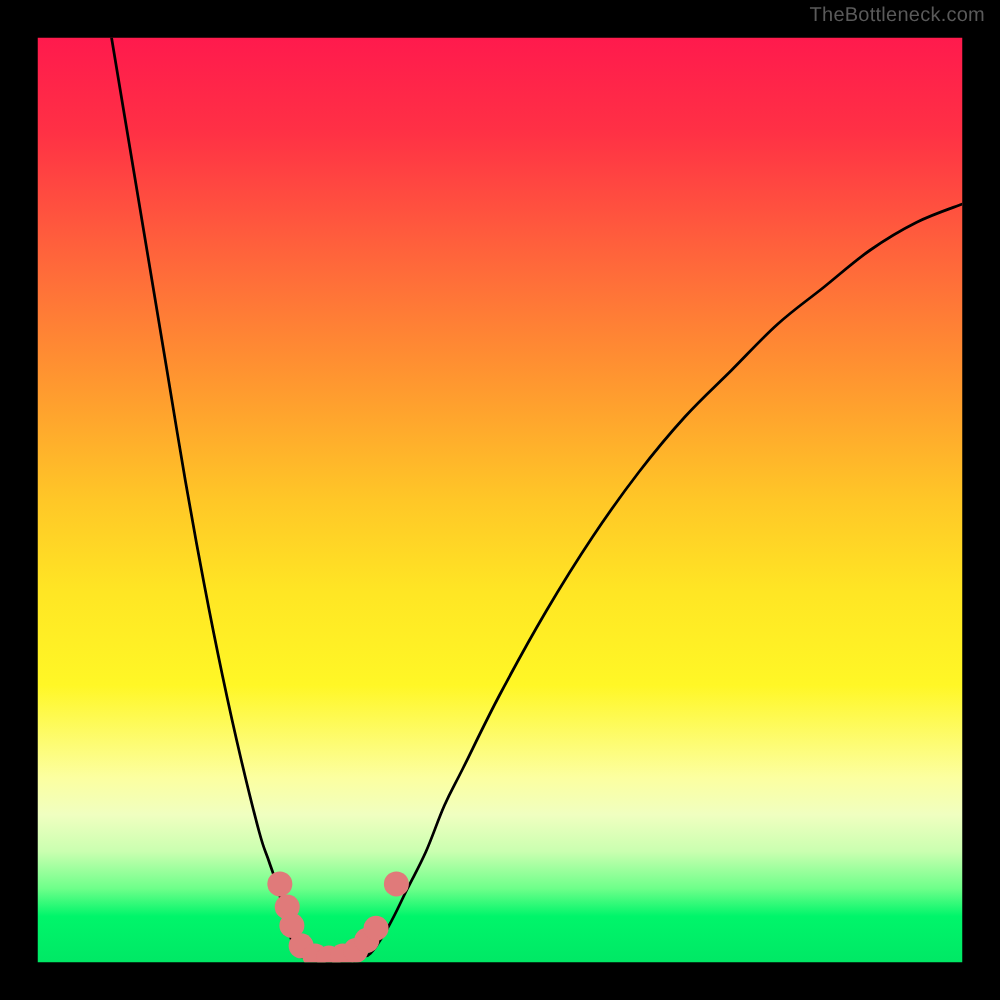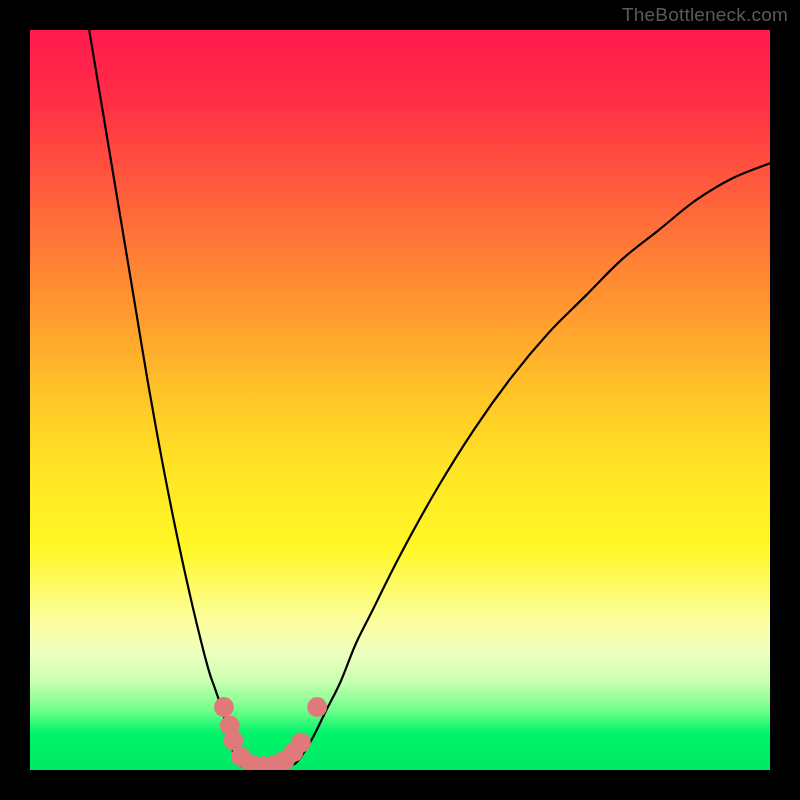--- a/index.html
+++ b/index.html
@@ -48,21 +48,21 @@
     );
   }
   .curve-layer {
     position: absolute;
     inset: 0;
   }
   .watermark {
     position: absolute;
     top: 4px;
     right: 12px;
-    font-size: 19px;
+    font-size: 16px;
     color: #5a5a5a;
     font-weight: 500;
     letter-spacing: 0.2px;
   }
 </style>
 </head>
 <body>
 
 <div class="frame">
   <div class="plot-area">

